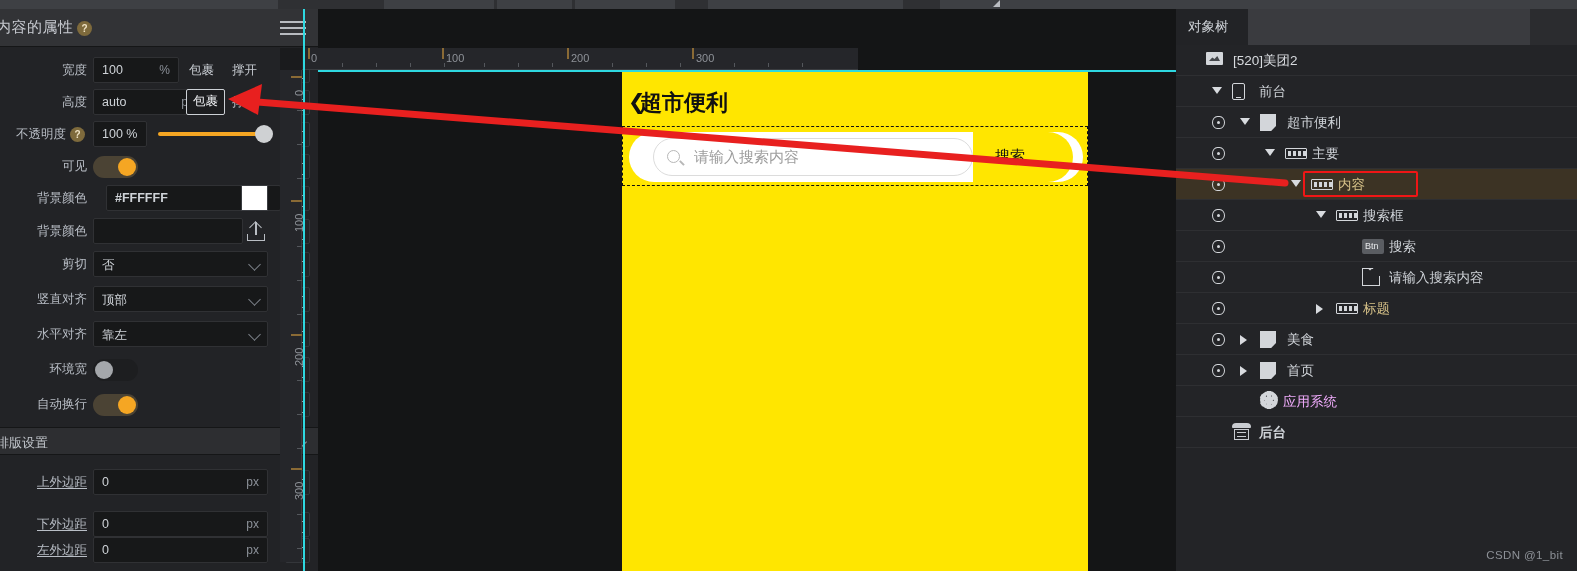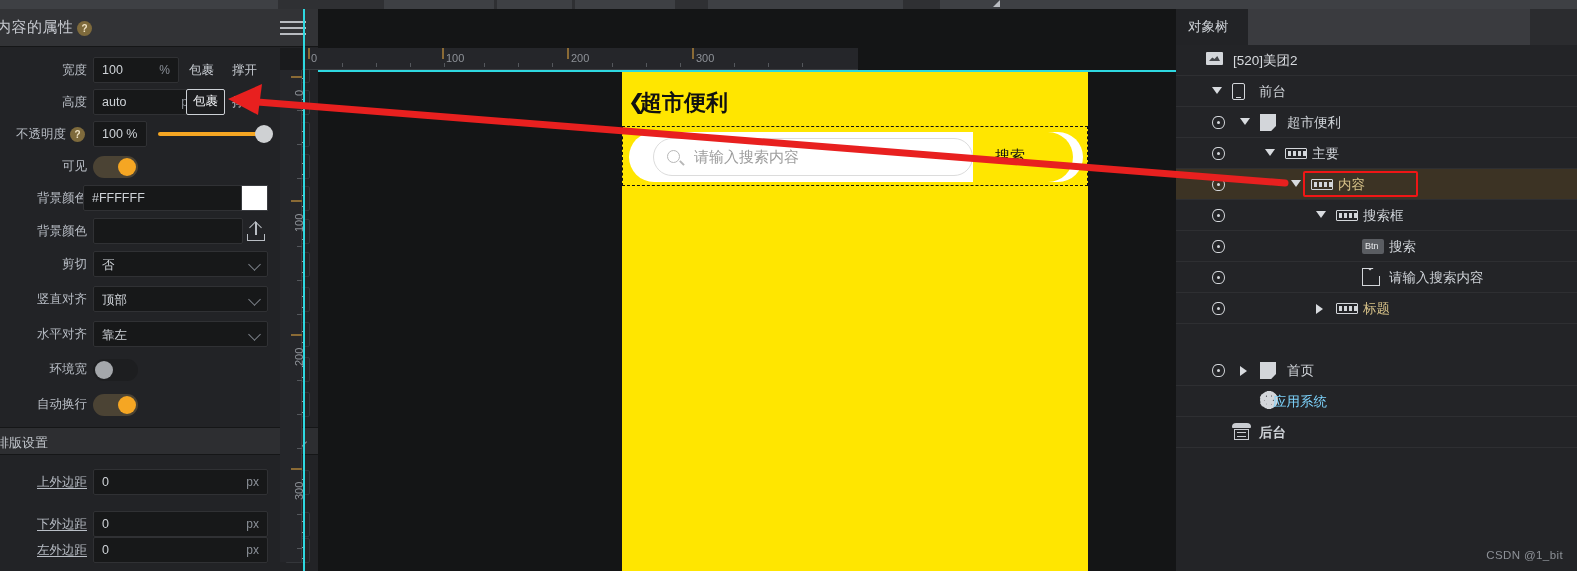--- a/index.html
+++ b/index.html
@@ -237,21 +237,21 @@
     <div class="copybtn">
         <span class="a"></span>
         <span class="b"></span>
       </div>
   </div>
 
   <div class="prow" style="top:174px;">
     <div class="lblbox">
         <div class="plabel">背景颜色</div>
       </div>
-    <div class="pfield" style="left:83px;width:175px;">
+    <div class="pfield" style="left:106px;width:175px;font-weight:bold;">
       <div class="val">#FFFFFF</div>
     </div>
     <div class="swatch" style="left:241px;"></div>
     <div class="copybtn">
         <span class="a"></span>
         <span class="b"></span>
       </div>
   </div>
 
   <div class="prow" style="top:207px;">
@@ -554,35 +554,43 @@
         </span>
         <span class="tri right" style="left: 140px;"></span>
         <span class="ic ic-layout" style="left: 160px;">
           <i style="left:1.5px"></i>
           <i style="left:6.5px"></i>
           <i style="left:11.5px"></i>
           <i style="left:16.5px"></i>
         </span>
         <span class="tlabel" style="left: 187px; color: rgb(217, 196, 138);">标题</span>
       </div>
+      <div class="trow" style="top: 279px;">
+        <span class="eye">
+          <i></i>
+        </span>
+        <span class="tri right" style="left: 64px;"></span>
+        <span class="ic ic-page" style="left: 84px;"></span>
+        <span class="tlabel" style="left: 111px; color: rgb(207, 211, 216);">美食</span>
+      </div>
       <div class="trow" style="top: 310px;">
         <span class="eye">
           <i></i>
         </span>
         <span class="tri right" style="left: 64px;"></span>
         <span class="ic ic-page" style="left: 84px;"></span>
         <span class="tlabel" style="left: 111px; color: rgb(207, 211, 216);">首页</span>
       </div>
       <div class="trow" style="top: 341px;">
         <span class="ic ic-gear" style="left: 84px;">
           <b></b>
           <b class="r"></b>
           <b class="r2"></b>
         </span>
-        <span class="tlabel" style="left: 97px; color: #7dd3fc;">应用系统</span>
+        <span class="tlabel" style="left: 107px; color: #f0abfc;">应用系统</span>
       </div>
       <div class="trow" style="top: 372px; font-weight: bold;">
         <span class="ic ic-server" style="left: 56px;">
           <span class="cap"></span>
           <span class="bdy">
             <i style="top:2px"></i>
             <i style="top:5.5px"></i>
           </span>
         </span>
         <span class="tlabel" style="left: 83px; color: rgb(207, 211, 216);">后台</span>

